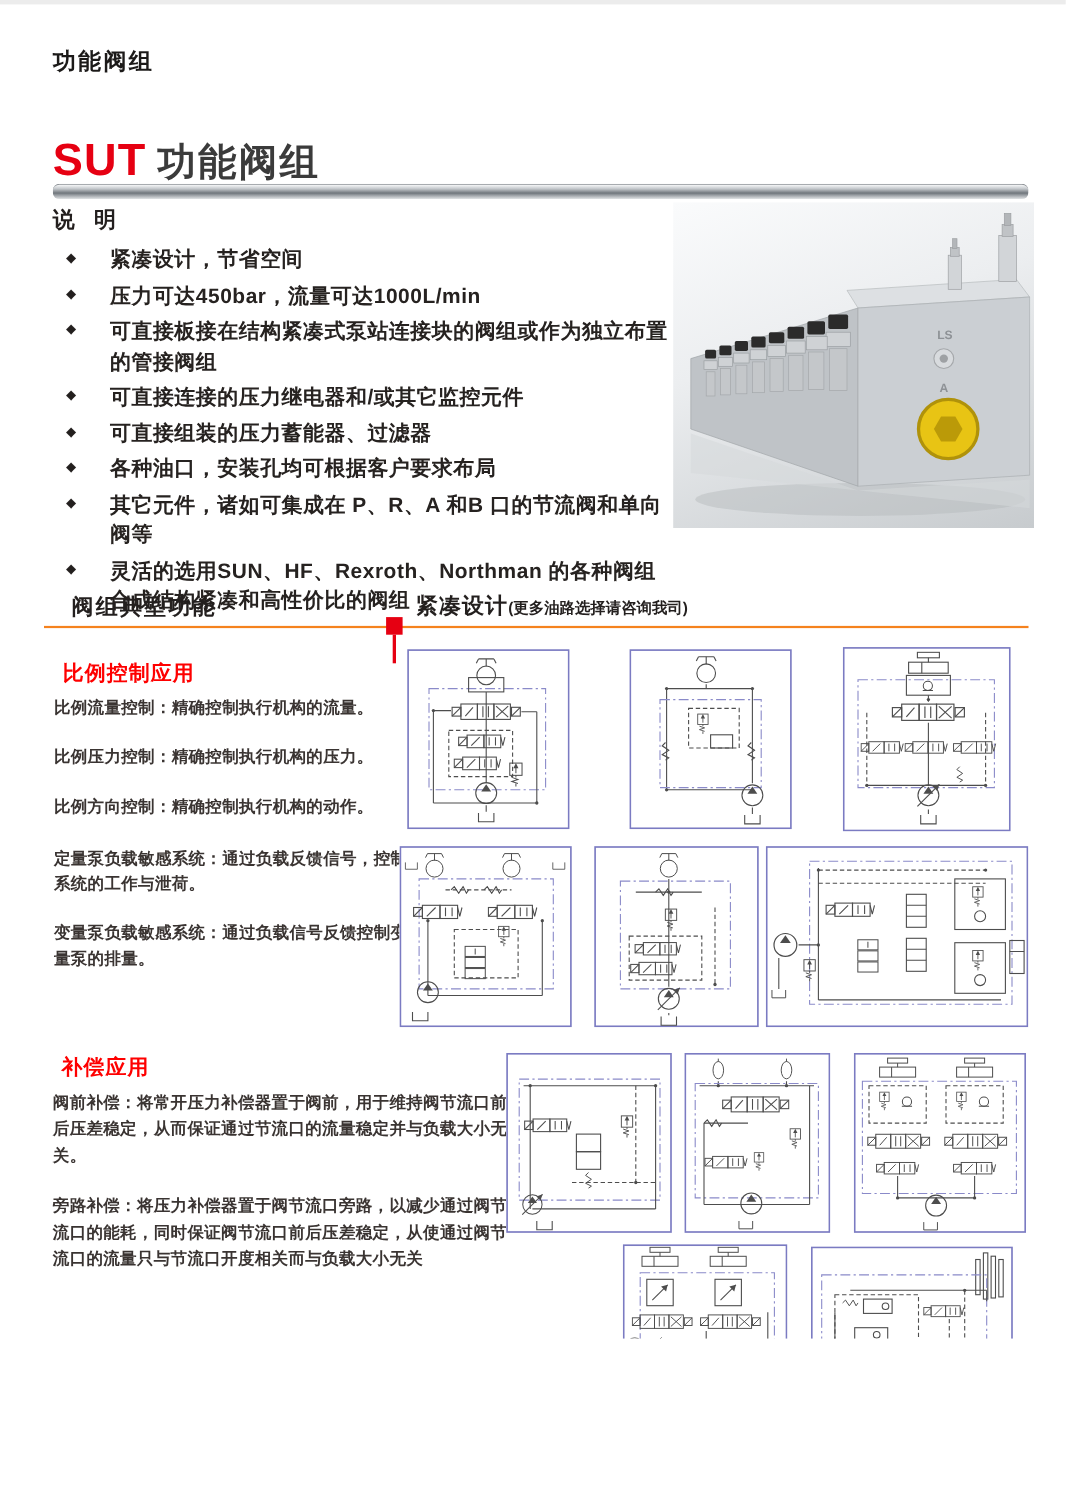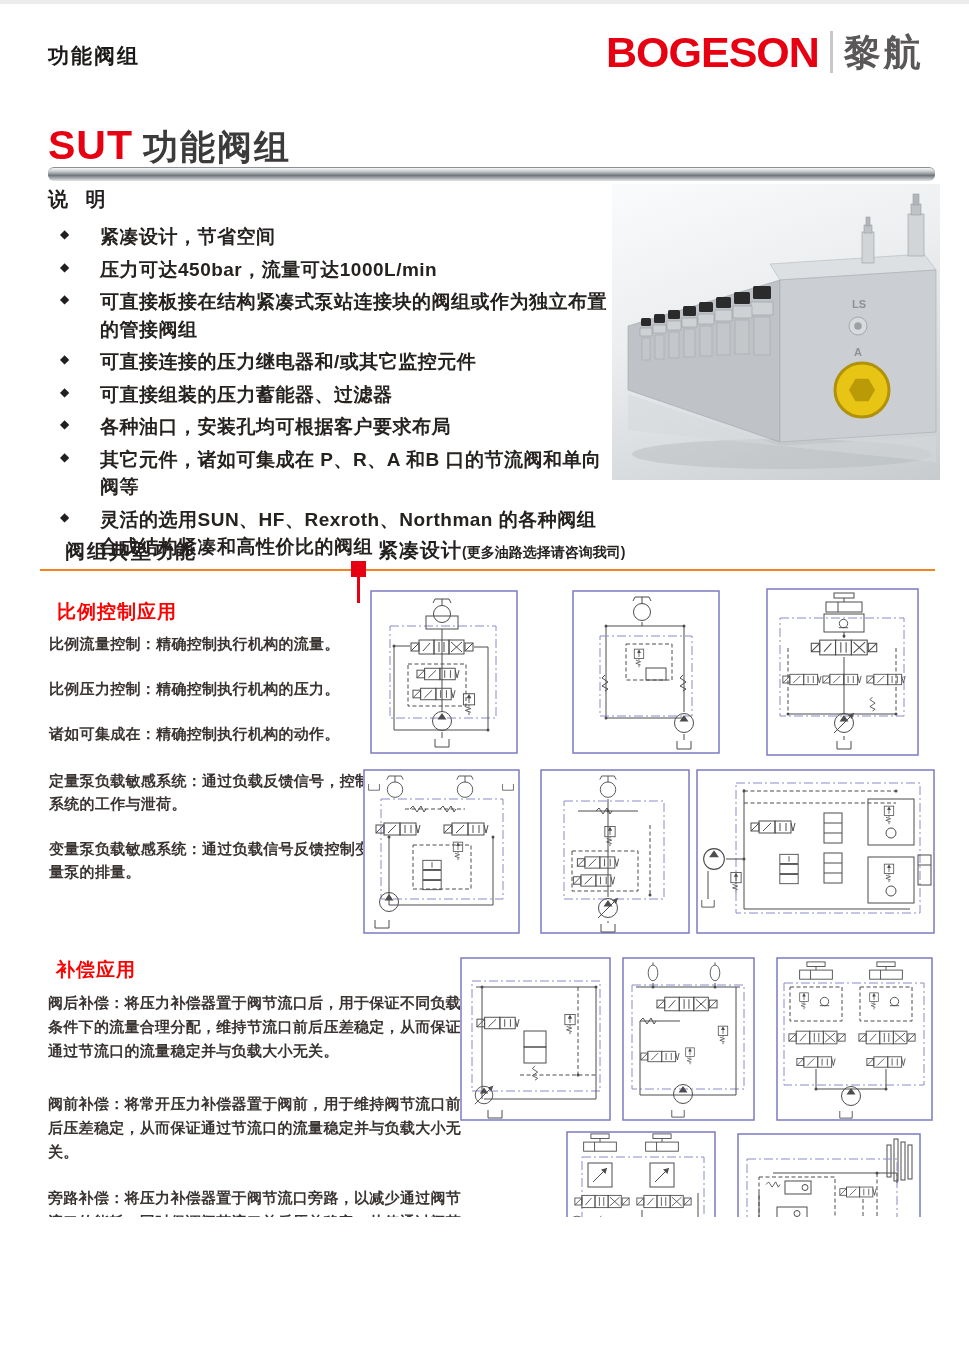--- a/index.html
+++ b/index.html
@@ -158,25 +158,20 @@
         <rect x="2" y="23" width="20" height="10" fill="none"></rect>
         <line x1="12" y1="3" x2="12" y2="9"></line>
       </symbol>
 </defs>
 </svg>
 
 <div class="page">
   <div class="abs top-strip"></div>
 
   <div class="abs breadcrumb">功能阀组</div>
-  <div class="abs logo">
-    <span class="logo-brand">BOGESON</span>
-    <span class="logo-divider"></span>
-    <span class="logo-cn">黎航</span>
-  </div>
 
   <div class="abs title">
     <span class="model">SUT</span><span class="name">功能阀组</span>
   </div>
   <div class="abs metal-bar"></div>
 
   <div class="abs desc app">
     <h2>说 明</h2>
     <ul>
       <li>
@@ -287,21 +282,21 @@
     <span class="big">紧凑设计</span><span class="note">(更多油路选择请咨询我司)</span>
   </div>
   <div class="abs orange-line"></div>
   <div class="abs red-marker"></div>
   <div class="abs red-stem"></div>
 
   <div class="abs app app-prop">
     <h3>比例控制应用</h3>
     <p>比例流量控制：精确控制执行机构的流量。</p>
     <p>比例压力控制：精确控制执行机构的压力。</p>
-    <p>诸如可集成在：精确控制执行机构的动作。</p>
+    <p>比例方向控制：精确控制执行机构的动作。</p>
   </div>
 
   <svg class="diag" style="left:370px;top:590px" width="148" height="164" viewBox="0 0 148 164">
     <rect class="frame" x="1" y="1" width="146" height="162"></rect>
     <rect class="iframe" x="20" y="36" width="106" height="92"></rect>
     <use href="#g-gauge" class="ln" x="61" y="6" width="22" height="28"></use>
     <rect class="ln" x="56" y="26" width="32" height="13"></rect>
     <line class="ln" x1="72" y1="39" x2="72" y2="122"></line>
     <use href="#g-dcv6" class="ln" x="40" y="48" width="64" height="18"></use>
     <rect class="ln dash" x="38" y="74" width="58" height="42"></rect>
@@ -442,21 +437,20 @@
     <line class="ln" x1="48" y1="140" x2="214" y2="140"></line>
     <use href="#g-tank" class="ln" x="4" y="130" width="16" height="10"></use>
     <line class="ln" x1="12" y1="102" x2="12" y2="130"></line>
     <circle class="fl" cx="48" cy="22" r="1.5"></circle>
       <circle class="fl" cx="48" cy="90" r="1.5"></circle>
       <circle class="fl" cx="200" cy="22" r="1.5"></circle>
   </svg>
 
   <div class="abs app app-comp">
     <h3>补偿应用</h3>
-    <p class="g1">阀后补偿：将压力补偿器置于阀节流口后，用于保证不同负载条件下的流量合理分配，维持节流口前后压差稳定，从而保证通过节流口的流量稳定并与负载大小无关。</p>
     <p class="g2">阀前补偿：将常开压力补偿器置于阀前，用于维持阀节流口前后压差稳定，从而保证通过节流口的流量稳定并与负载大小无关。</p>
     <p>旁路补偿：将压力补偿器置于阀节流口旁路，以减少通过阀节流口的能耗，同时保证阀节流口前后压差稳定，从使通过阀节流口的流量只与节流口开度相关而与负载大小无关</p>
   </div>
 
   <svg class="diag" style="left:460px;top:957px" width="151" height="164" viewBox="0 0 151 164">
     <rect class="frame" x="1" y="1" width="149" height="162"></rect>
     <rect class="iframe" x="12" y="24" width="128" height="110"></rect>
     <line class="ln" x1="16" y1="30" x2="136" y2="30"></line>
     <line class="ln" x1="22" y1="30" x2="22" y2="142"></line>
     <use href="#g-dcv4" class="ln" x="16" y="58" width="44" height="16"></use>

